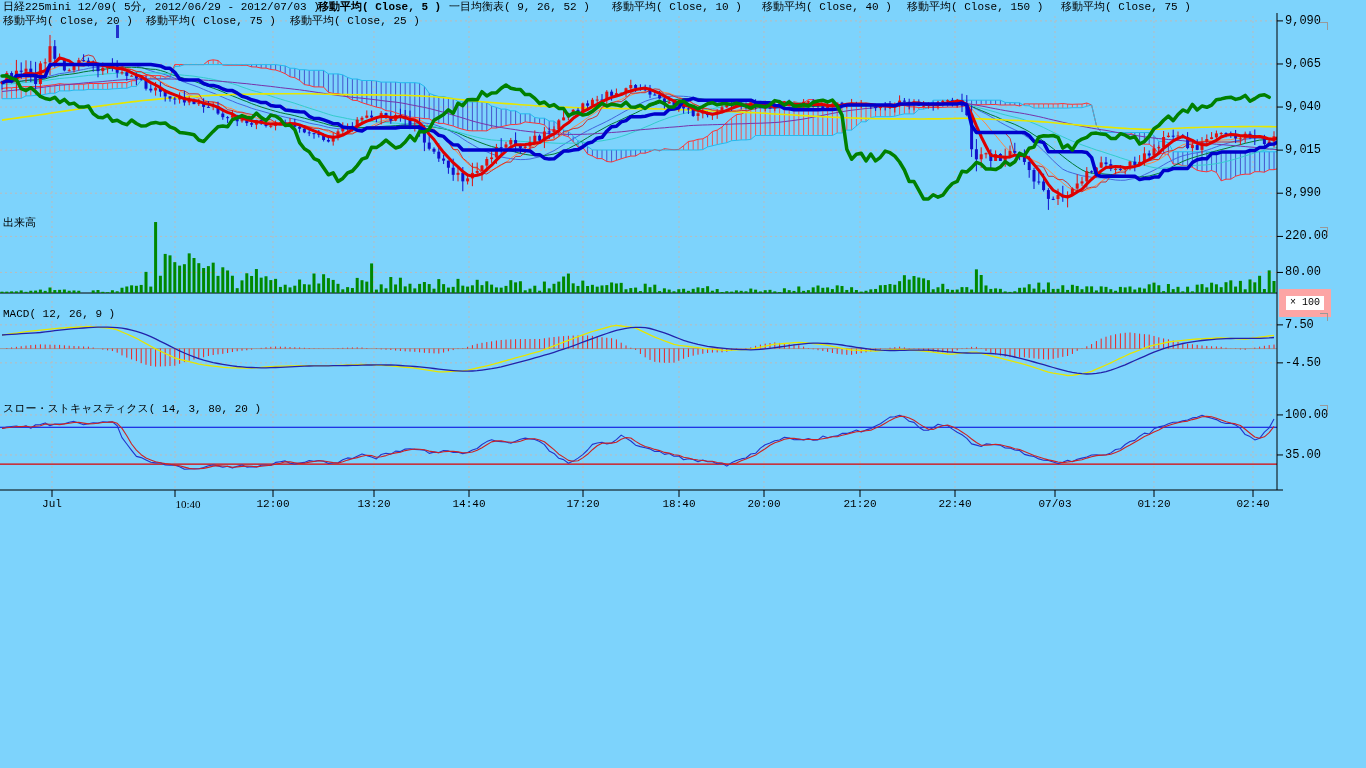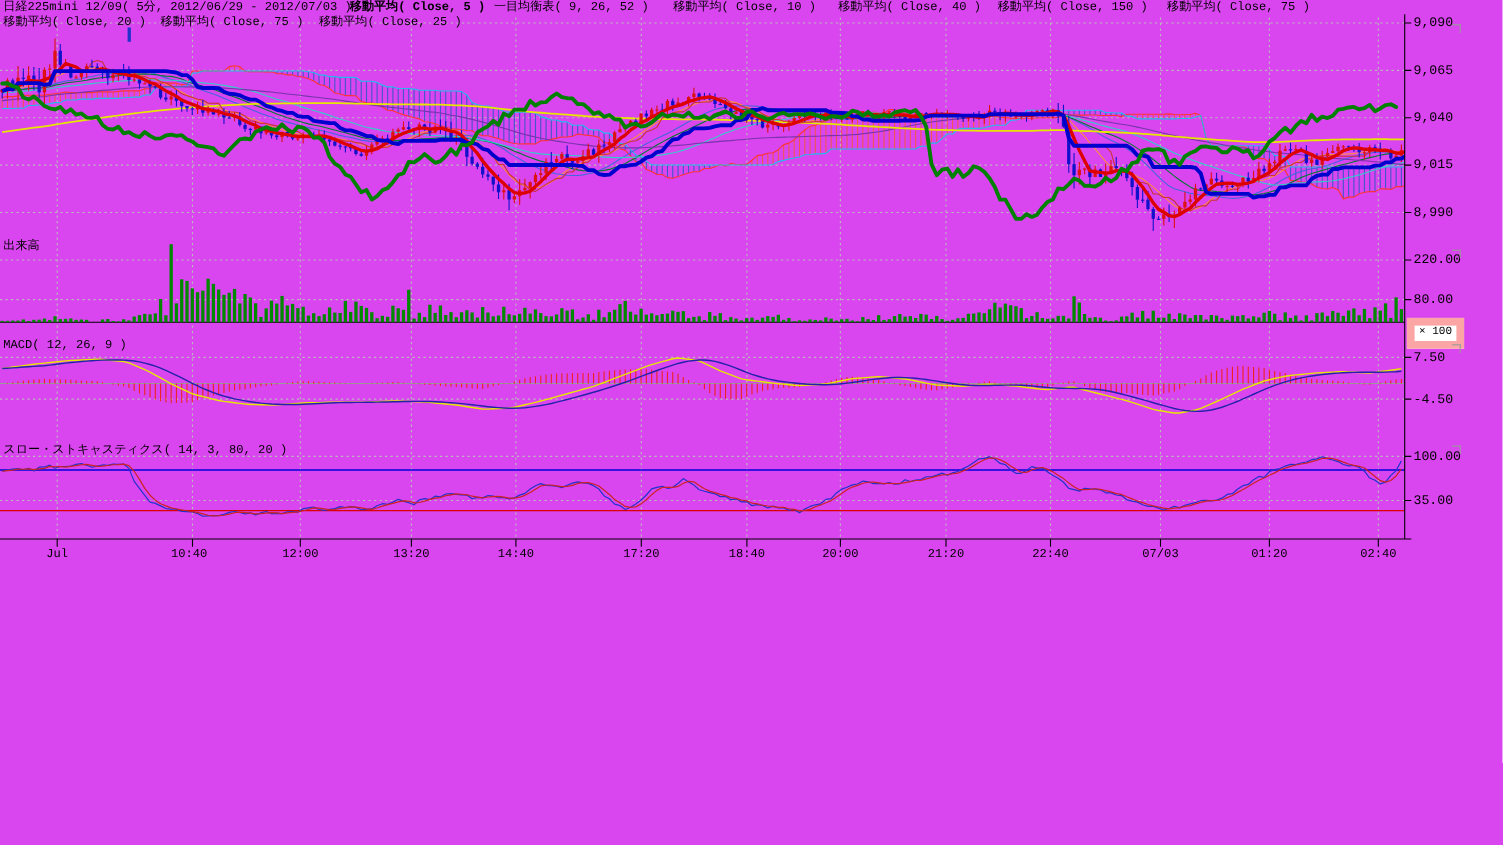--- a/index.html
+++ b/index.html
@@ -1,17 +1,17 @@
 <!DOCTYPE html>
 <html><head>
 <meta charset="utf-8">
 <style>
   html,body{margin:0;padding:0;background:#fff;width:1366px;height:768px;overflow:hidden;}
   body{font-family:"Liberation Mono","DejaVu Sans Mono",monospace;}
-  .chart-root{position:relative;width:1366px;height:768px;background:#d946ef;}
+  .chart-root{position:relative;width:1366px;height:768px;background:#7dd3fc;}
   #plot{position:absolute;left:0;top:0;}
   .hdr-item{position:absolute;font-size:11px;line-height:13px;color:#000;white-space:pre;}
   .sec-label{position:absolute;font-size:11px;color:#000;white-space:pre;}
   .ax-label{position:absolute;font-size:12px;color:#000;white-space:pre;}
   .x-label{position:absolute;font-size:11px;color:#000;width:44px;text-align:center;white-space:pre;}
   #vol-mult{position:absolute;left:1279px;top:289px;border:7px solid #fca5a5;background:#fff;
     font-size:10px;padding:0 4px;height:14px;line-height:14px;color:#000;}
   #text-caret{position:absolute;left:116px;top:25px;width:3px;height:13px;background:#2233cc;}
   .corner-mark{position:absolute;width:7px;height:7px;border-top:1px solid #999;border-right:1px solid #999;}
 </style>
@@ -1472,21 +1472,21 @@
       <span class="ax-label" style="left: 1285px; top: 186.214px;">8,990</span>
       <span class="ax-label" style="left: 1285px; top: 229.429px;">220.00</span>
       <span class="ax-label" style="left: 1285px; top: 265.429px;">80.00</span>
       <span class="ax-label" style="left: 1285px; top: 317.867px;">7.50</span>
       <span class="ax-label" style="left: 1285px; top: 355.867px; text-align: right;">-4.50</span>
       <span class="ax-label" style="left: 1285px; top: 407.928px;">100.00</span>
       <span class="ax-label" style="left: 1285px; top: 447.968px;">35.00</span>
     </div>
   <div id="xaxis-labels">
       <span class="x-label" style="left: 30px; top: 498px;">Jul</span>
-      <span class="x-label" style="left: 150px; top: 498px;">10:40</span>
+      <span class="x-label" style="left: 166px; top: 498px; font-family: Liberation Serif, serif;">10:40</span>
       <span class="x-label" style="left: 251px; top: 498px;">12:00</span>
       <span class="x-label" style="left: 352px; top: 498px;">13:20</span>
       <span class="x-label" style="left: 447px; top: 498px; text-align: center;">14:40</span>
       <span class="x-label" style="left: 561px; top: 498px;">17:20</span>
       <span class="x-label" style="left: 657px; top: 498px;">18:40</span>
       <span class="x-label" style="left: 742px; top: 498px;">20:00</span>
       <span class="x-label" style="left: 838px; top: 498px;">21:20</span>
       <span class="x-label" style="left: 933px; top: 498px;">22:40</span>
       <span class="x-label" style="left: 1033px; top: 498px;">07/03</span>
       <span class="x-label" style="left: 1132px; top: 498px;">01:20</span>

